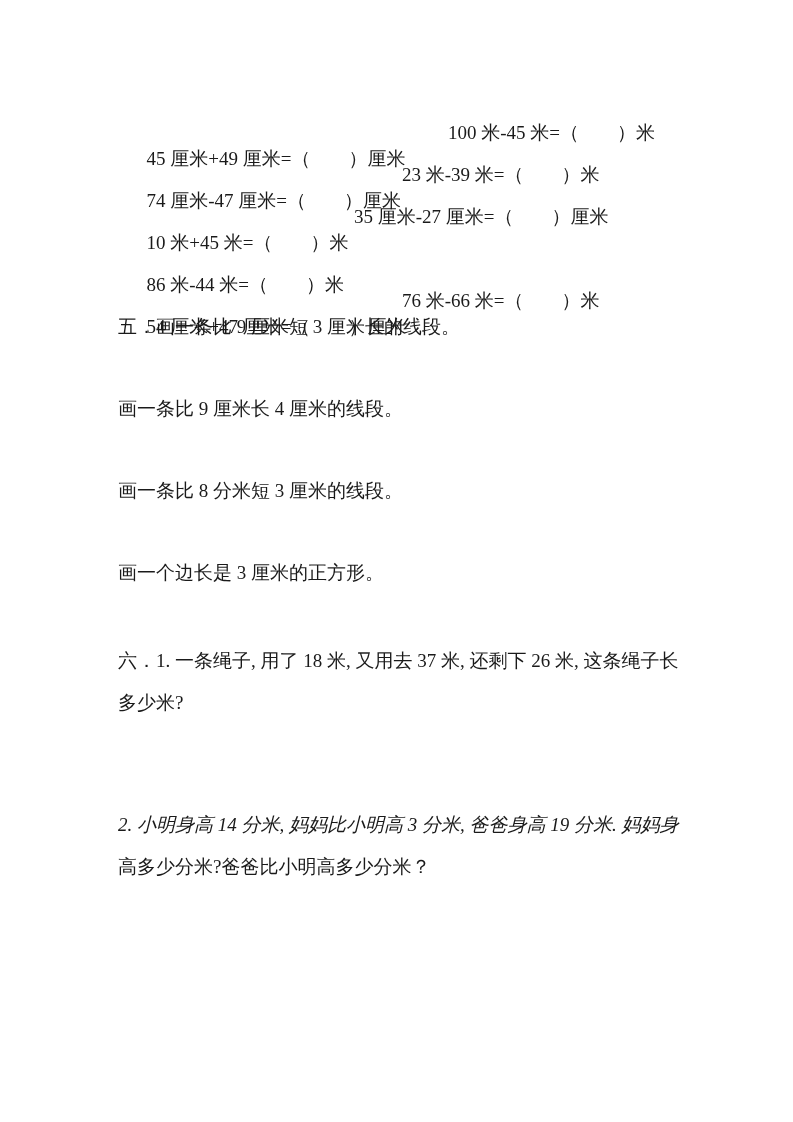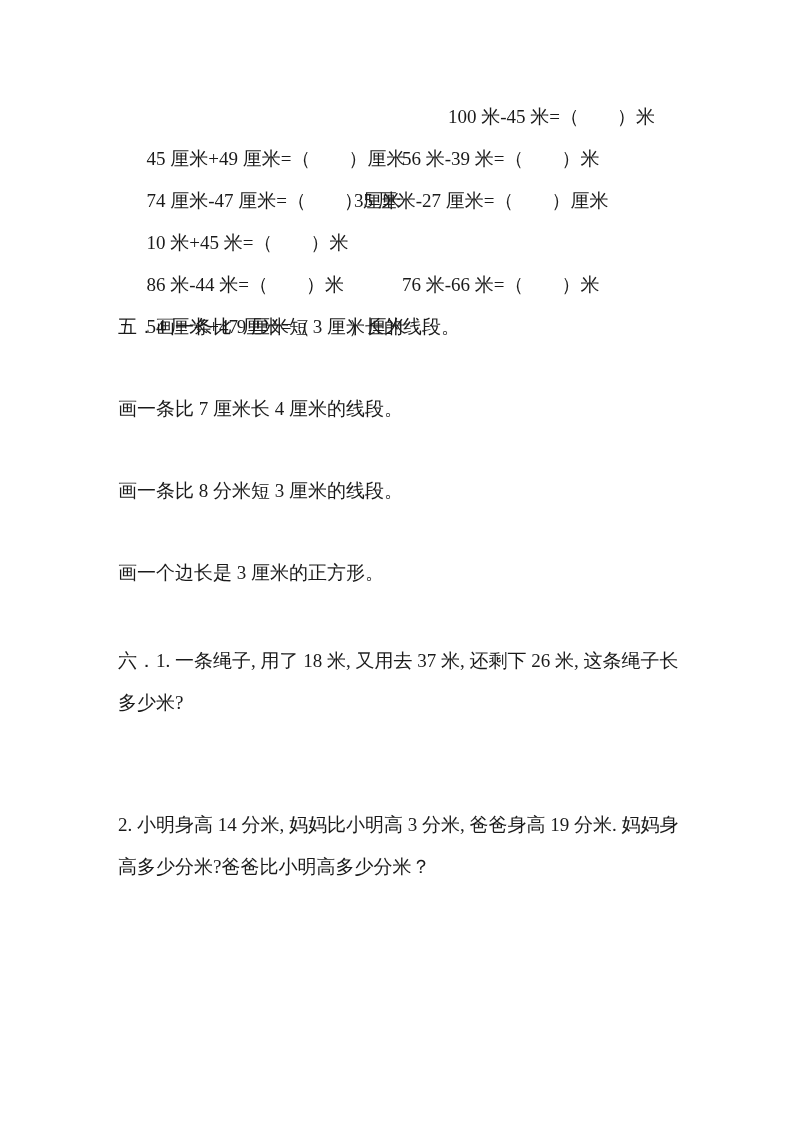--- a/index.html
+++ b/index.html
@@ -23,59 +23,59 @@
     top: 96px;
     width: 620px;
   }
   .line {
     height: 42px;
     line-height: 42px;
     white-space: pre;
   }
   
   .arith-row { position: relative; }
-  .arith-row .right { position: absolute; top: 0; }
+  .arith-row .right { position: absolute; top: 16px; }
   .arith-row:nth-child(1) .right { left: 330px; }
   .arith-row:nth-child(2) .right { left: 284px; }
   .arith-row:nth-child(3) .right { left: 229px; margin-left: 7px; }
   .arith-row:nth-child(4) .right { left: 264px; }
   .arith-row:nth-child(5) .right { left: 284px; }
   .task { margin-top: 40px; }
   .p1-first { margin-top: 46px; }
-  .p2-first { margin-top: 80px; }
+  .p2-first { margin-top: 80px; font-style: italic; }
 </style>
 </head>
 <body>
 
 <div class="page">
   <div class="content">
 
     <div class="line arith-row">
       <span class="left">45 厘米+49 厘米=（　　）厘米</span>
       <span class="right">100 米-45 米=（　　）米</span>
     </div>
     <div class="line arith-row">
       <span class="left">74 厘米-47 厘米=（　　）厘米</span>
-      <span class="right">56 米-39 米=（　　）米</span>
+      <span class="right">23 米-39 米=（　　）米</span>
     </div>
     <div class="line arith-row">
       <span class="left">10 米+45 米=（　　）米</span>
       <span class="right">35 厘米-27 厘米=（　　）厘米</span>
     </div>
     <div class="line arith-row">
       <span class="left">86 米-44 米=（　　）米</span>
     </div>
     <div class="line arith-row">
       <span class="left">54 厘米+47 厘米=（　　）厘米</span>
       <span class="right">76 米-66 米=（　　）米</span>
     </div>
 
     <div class="line">五．画一条比 9 厘米短 3 厘米长的线段。</div>
 
-    <div class="line task">画一条比 7 厘米长 4 厘米的线段。</div>
+    <div class="line task">画一条比 9 厘米长 4 厘米的线段。</div>
     <div class="line task">画一条比 8 分米短 3 厘米的线段。</div>
     <div class="line task">画一个边长是 3 厘米的正方形。</div>
 
     <div class="line p1-first">六．1. 一条绳子, 用了 18 米, 又用去 37 米, 还剩下 26 米, 这条绳子长</div>
     <div class="line">多少米?</div>
 
     <div class="line p2-first">2. 小明身高 14 分米, 妈妈比小明高 3 分米, 爸爸身高 19 分米. 妈妈身</div>
     <div class="line">高多少分米?爸爸比小明高多少分米？</div>
 
   </div>

